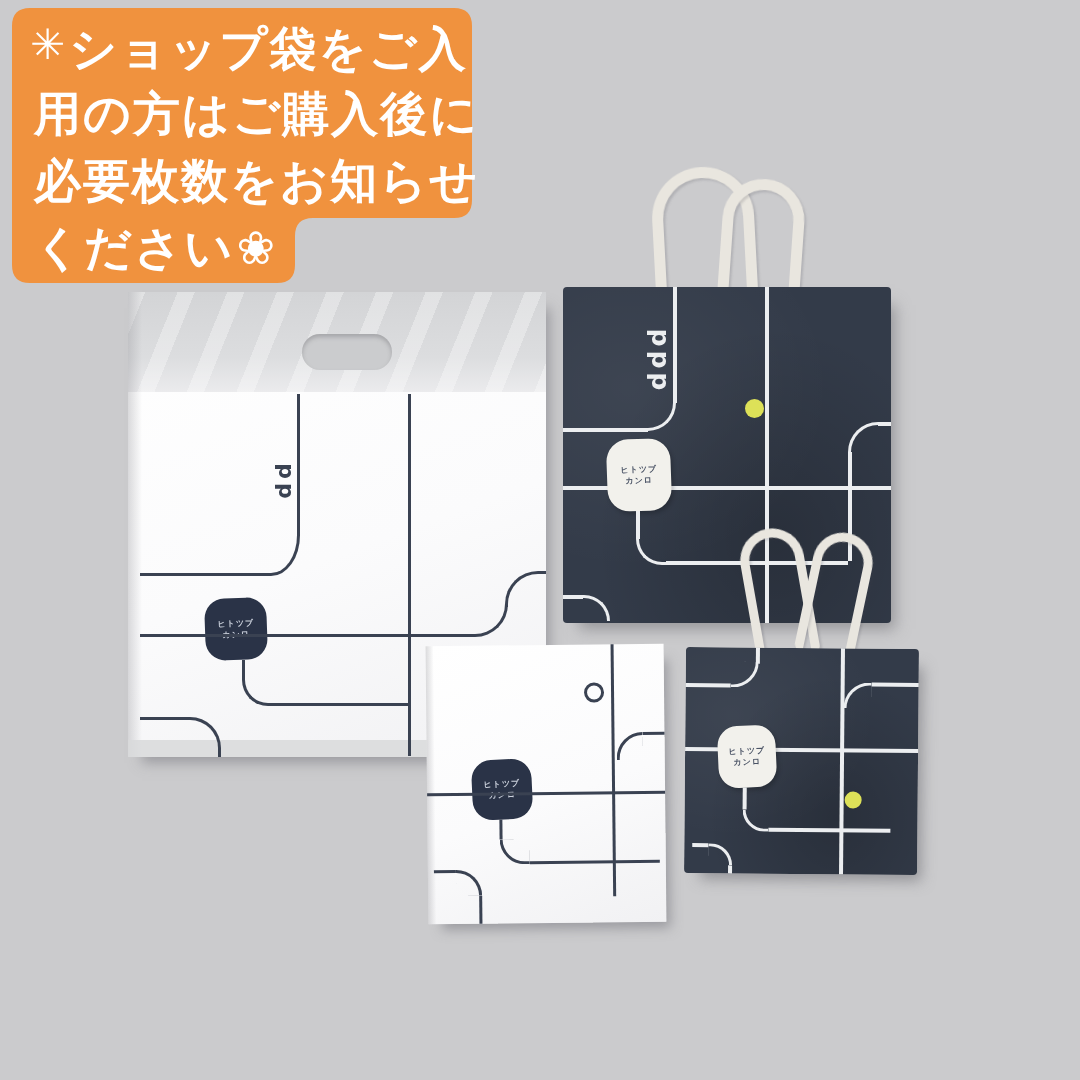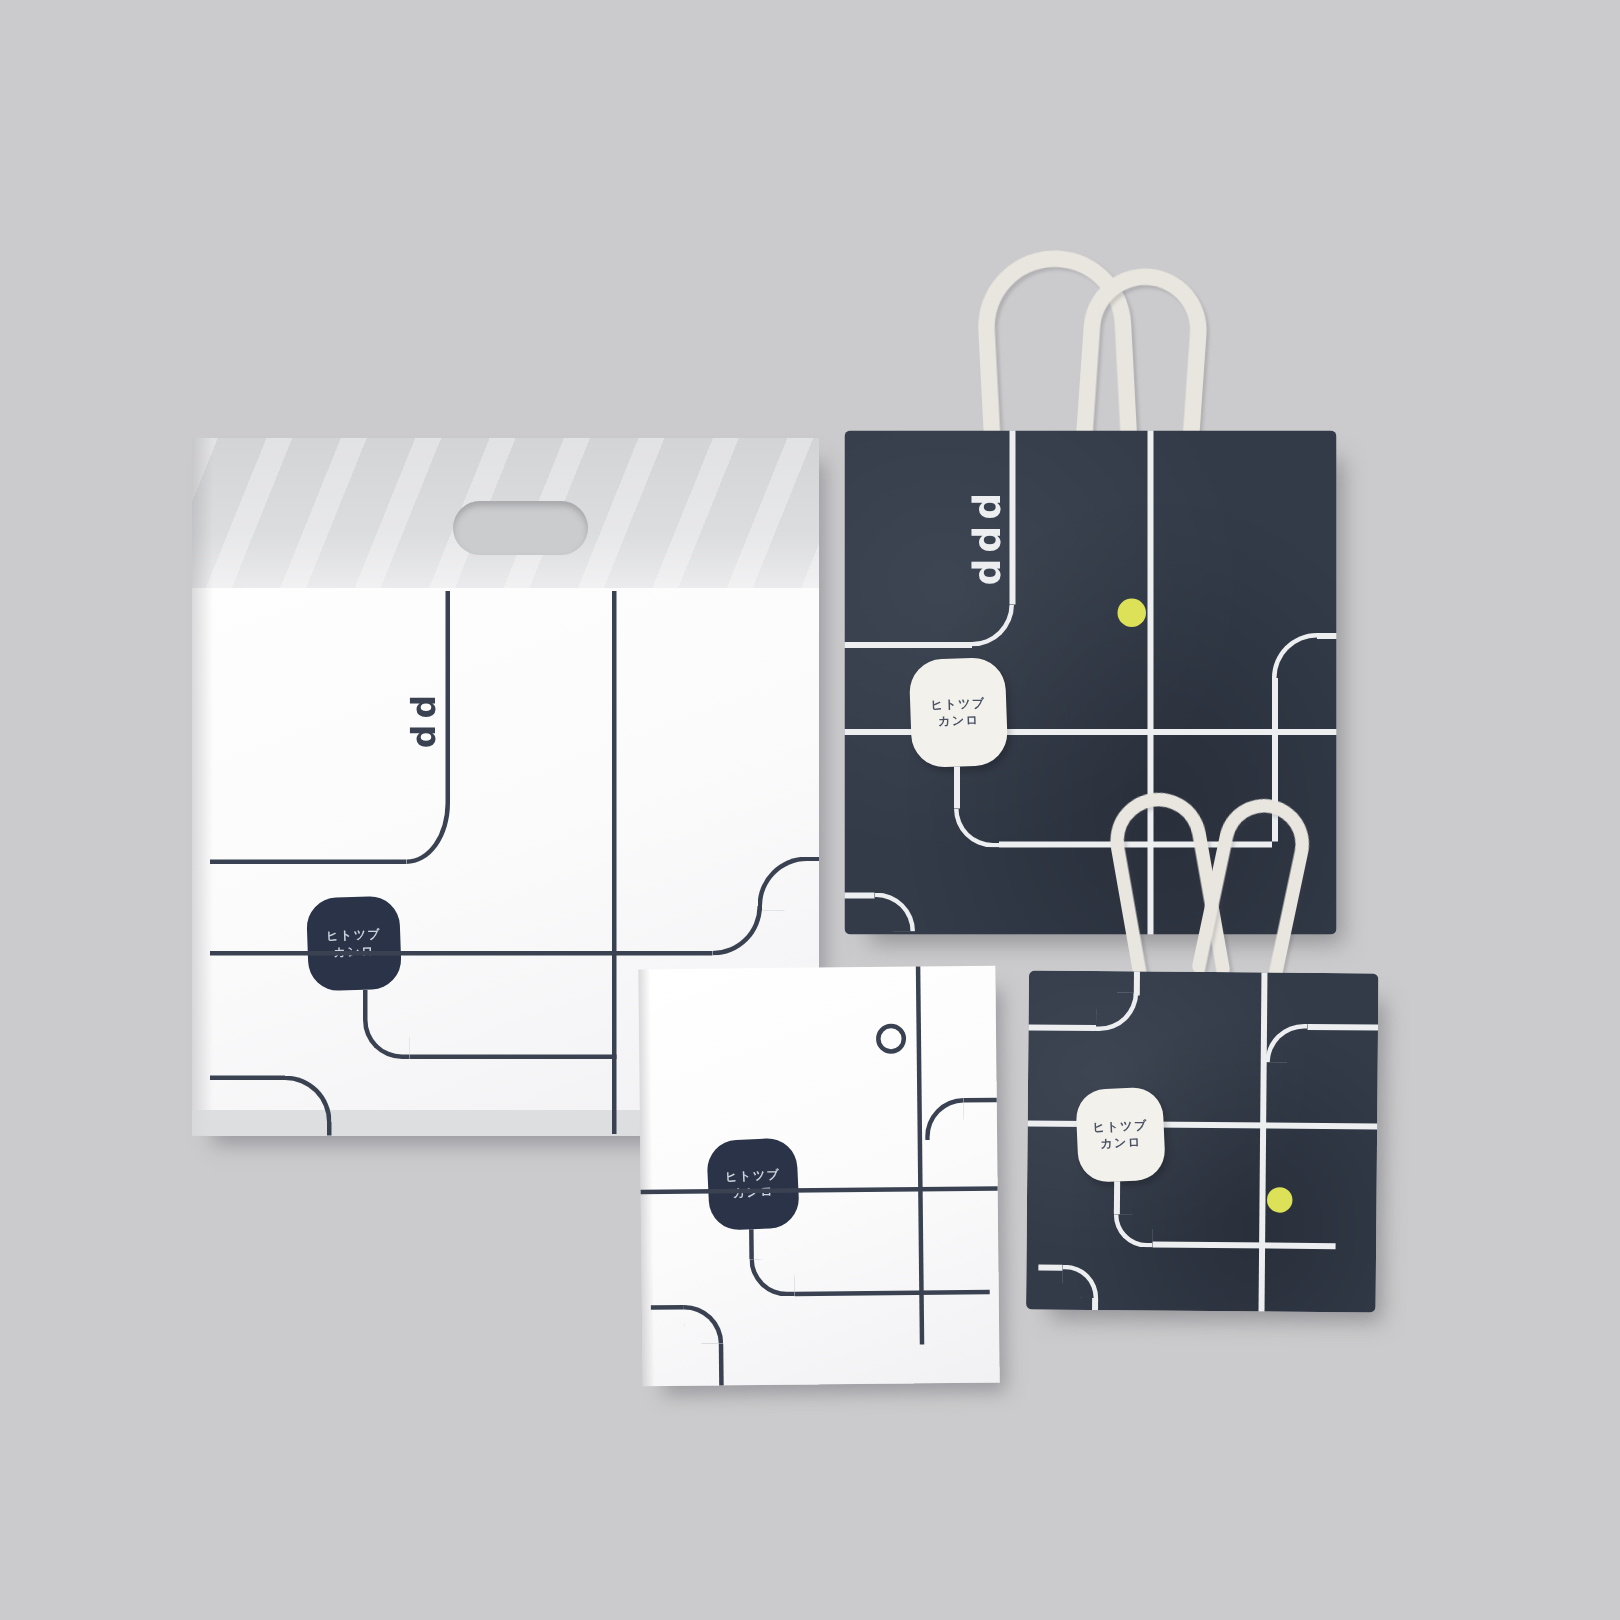--- a/index.html
+++ b/index.html
@@ -185,14 +185,27 @@
     <div class="crn" style="left:58px;top:162px;width:26px;height:22px;border-left:3.5px solid #eceef0;border-bottom:3.5px solid #eceef0;border-bottom-left-radius:22px;"></div>
     <div class="seg wline" style="left:84px;top:180px;width:122px;height:3.5px;"></div>
 
     <div class="dot" style="left:160px;top:143px;width:17px;height:17px;"></div>
 
     <div class="seg wline" style="left:8px;top:196px;width:16px;height:3.5px;"></div>
     <div class="crn" style="left:24px;top:196px;width:24px;height:22px;border-top:3.5px solid #eceef0;border-right:3.5px solid #eceef0;border-top-right-radius:24px;"></div>
     <div class="seg wline" style="left:44px;top:218px;width:3.5px;height:8px;"></div>
   </div>
 
+  <div id="banner">
+    <svg width="480" height="292" viewBox="0 0 480 292">
+      <path d="M30 8 H454 Q472 8 472 26 V200 Q472 218 454 218 H313 Q295 218 295 236 V265 Q295 283 277 283 H30 Q12 283 12 265 V26 Q12 8 30 8 Z" fill="#f0923e"></path>
+    </svg>
+    <div class="banner-line" style="top:24px;left:30px;">
+      <span class="sparkle">✳</span><span>ショップ袋をご入</span>
+    </div>
+    <div class="banner-line" style="top:90px;">用の方はご購入後に</div>
+    <div class="banner-line" style="top:157px;">必要枚数をお知らせ</div>
+    <div class="banner-line" style="top:224px;">
+      <span>ください</span><span class="florette">❀</span>
+    </div>
+  </div>
 
 </div>
 
 </body></html>

